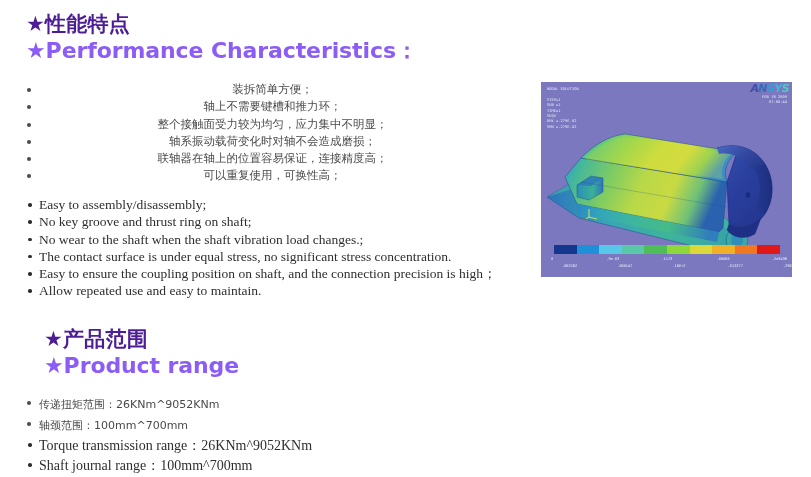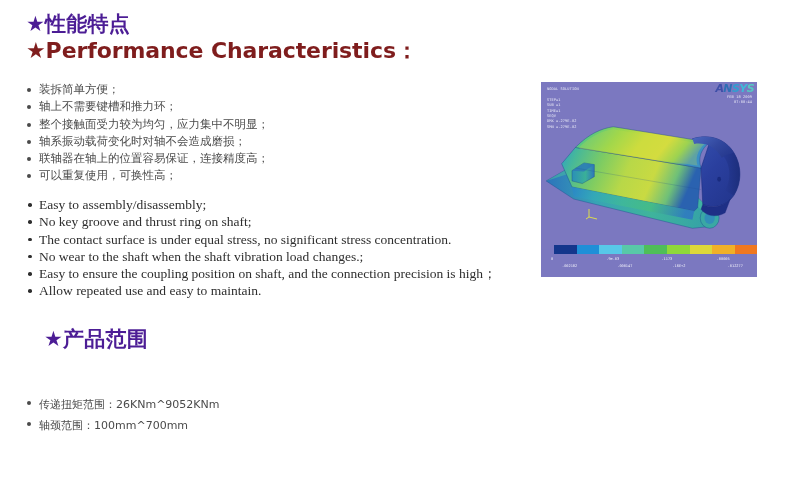--- a/index.html
+++ b/index.html
@@ -31,21 +31,21 @@
     line-height: 25px;
     color: #4c1d95;
     letter-spacing: 0.2px;
     white-space: nowrap;
   }
   .heading-en {
     font-family: "DejaVu Sans", "Liberation Sans", sans-serif;
     font-weight: bold;
     font-size: 22px;
     line-height: 27px;
-    color: #7f1d1d;
+    color: #8b5cf6;
     letter-spacing: -0.1px;
     white-space: nowrap;
   }
 
   
   .list { position: absolute; margin: 0; padding: 0; list-style: none; }
 
   .list-cn li {
     font-family: "DejaVu Sans", "Liberation Sans", sans-serif;
     font-size: 11.5px;
@@ -87,21 +87,21 @@
   }
 
   .list-range-cn li { line-height: 21px; font-size: 11px; }
   .list-range-en li { line-height: 20px; font-size: 14px; }
 
   
   .figure {
     position: absolute;
     left: 541px;
     top: 82px;
-    width: 216px;
+    width: 251px;
     height: 195px;
     background: #7b78c0;
     overflow: hidden;
   }
   .fig-svg { position: absolute; inset: 0; display: block; }
 
   .fig-text {
     position: absolute;
     font-family: "DejaVu Sans Mono", "Liberation Mono", monospace;
     font-size: 3.6px;
@@ -166,47 +166,52 @@
 </head>
 <body>
 
 <div class="page">
 
   <div class="heading-block" style="left:26px; top:12px;">
     <div class="heading-cn">★性能特点</div>
     <div class="heading-en">★Performance Characteristics：</div>
   </div>
 
-  <ul class="list list-cn" style="left:26px; top:81px; width:480px;">
+  <ul class="list list-cn" style="left:26px; top:81px; width:480px;text-align:center;">
     <li>装拆简单方便；</li>
     <li>轴上不需要键槽和推力环；</li>
     <li>整个接触面受力较为均匀，应力集中不明显；</li>
     <li>轴系振动载荷变化时对轴不会造成磨损；</li>
     <li>联轴器在轴上的位置容易保证，连接精度高；</li>
     <li>可以重复使用，可换性高；</li>
   </ul>
 
   <ul class="list list-en" style="left:26px; top:196px; width:520px;">
     <li>Easy to assembly/disassembly;</li>
     <li>No key groove and thrust ring on shaft;</li>
+    <li>No wear to the shaft when the shaft vibration load changes.;</li>
     <li>The contact surface is under equal stress, no significant stress concentration.</li>
-    <li>No wear to the shaft when the shaft vibration load changes.;</li>
     <li>Easy to ensure the coupling position on shaft, and the connection precision is high；</li>
     <li>Allow repeated use and easy to maintain.</li>
   </ul>
 
   <div class="heading-block" style="left:44px; top:327px;">
     <div class="heading-cn">★产品范围</div>
+    <div class="heading-en">★Product range</div>
   </div>
 
   <ul class="list list-cn list-range-cn" style="left:26px; top:394px; width:400px;">
     <li>传递扭矩范围：26KNm^9052KNm</li>
     <li>轴颈范围：100mm^700mm</li>
   </ul>
 
+  <ul class="list list-en list-range-en" style="left:26px; top:436px; width:420px;">
+    <li>Torque transmission range：26KNm^9052KNm</li>
+    <li>Shaft journal range：100mm^700mm</li>
+  </ul>
 
   <div class="figure">
 
     <svg class="fig-svg" viewBox="0 0 251 195" preserveAspectRatio="none">
       <defs>
         <linearGradient id="topFace" x1="0" y1="0" x2="1" y2="0.25">
           <stop offset="0%" stop-color="#3fc0a8"></stop>
           <stop offset="14%" stop-color="#5ac880"></stop>
           <stop offset="34%" stop-color="#95d64e"></stop>
           <stop offset="55%" stop-color="#cfdc3c"></stop>

